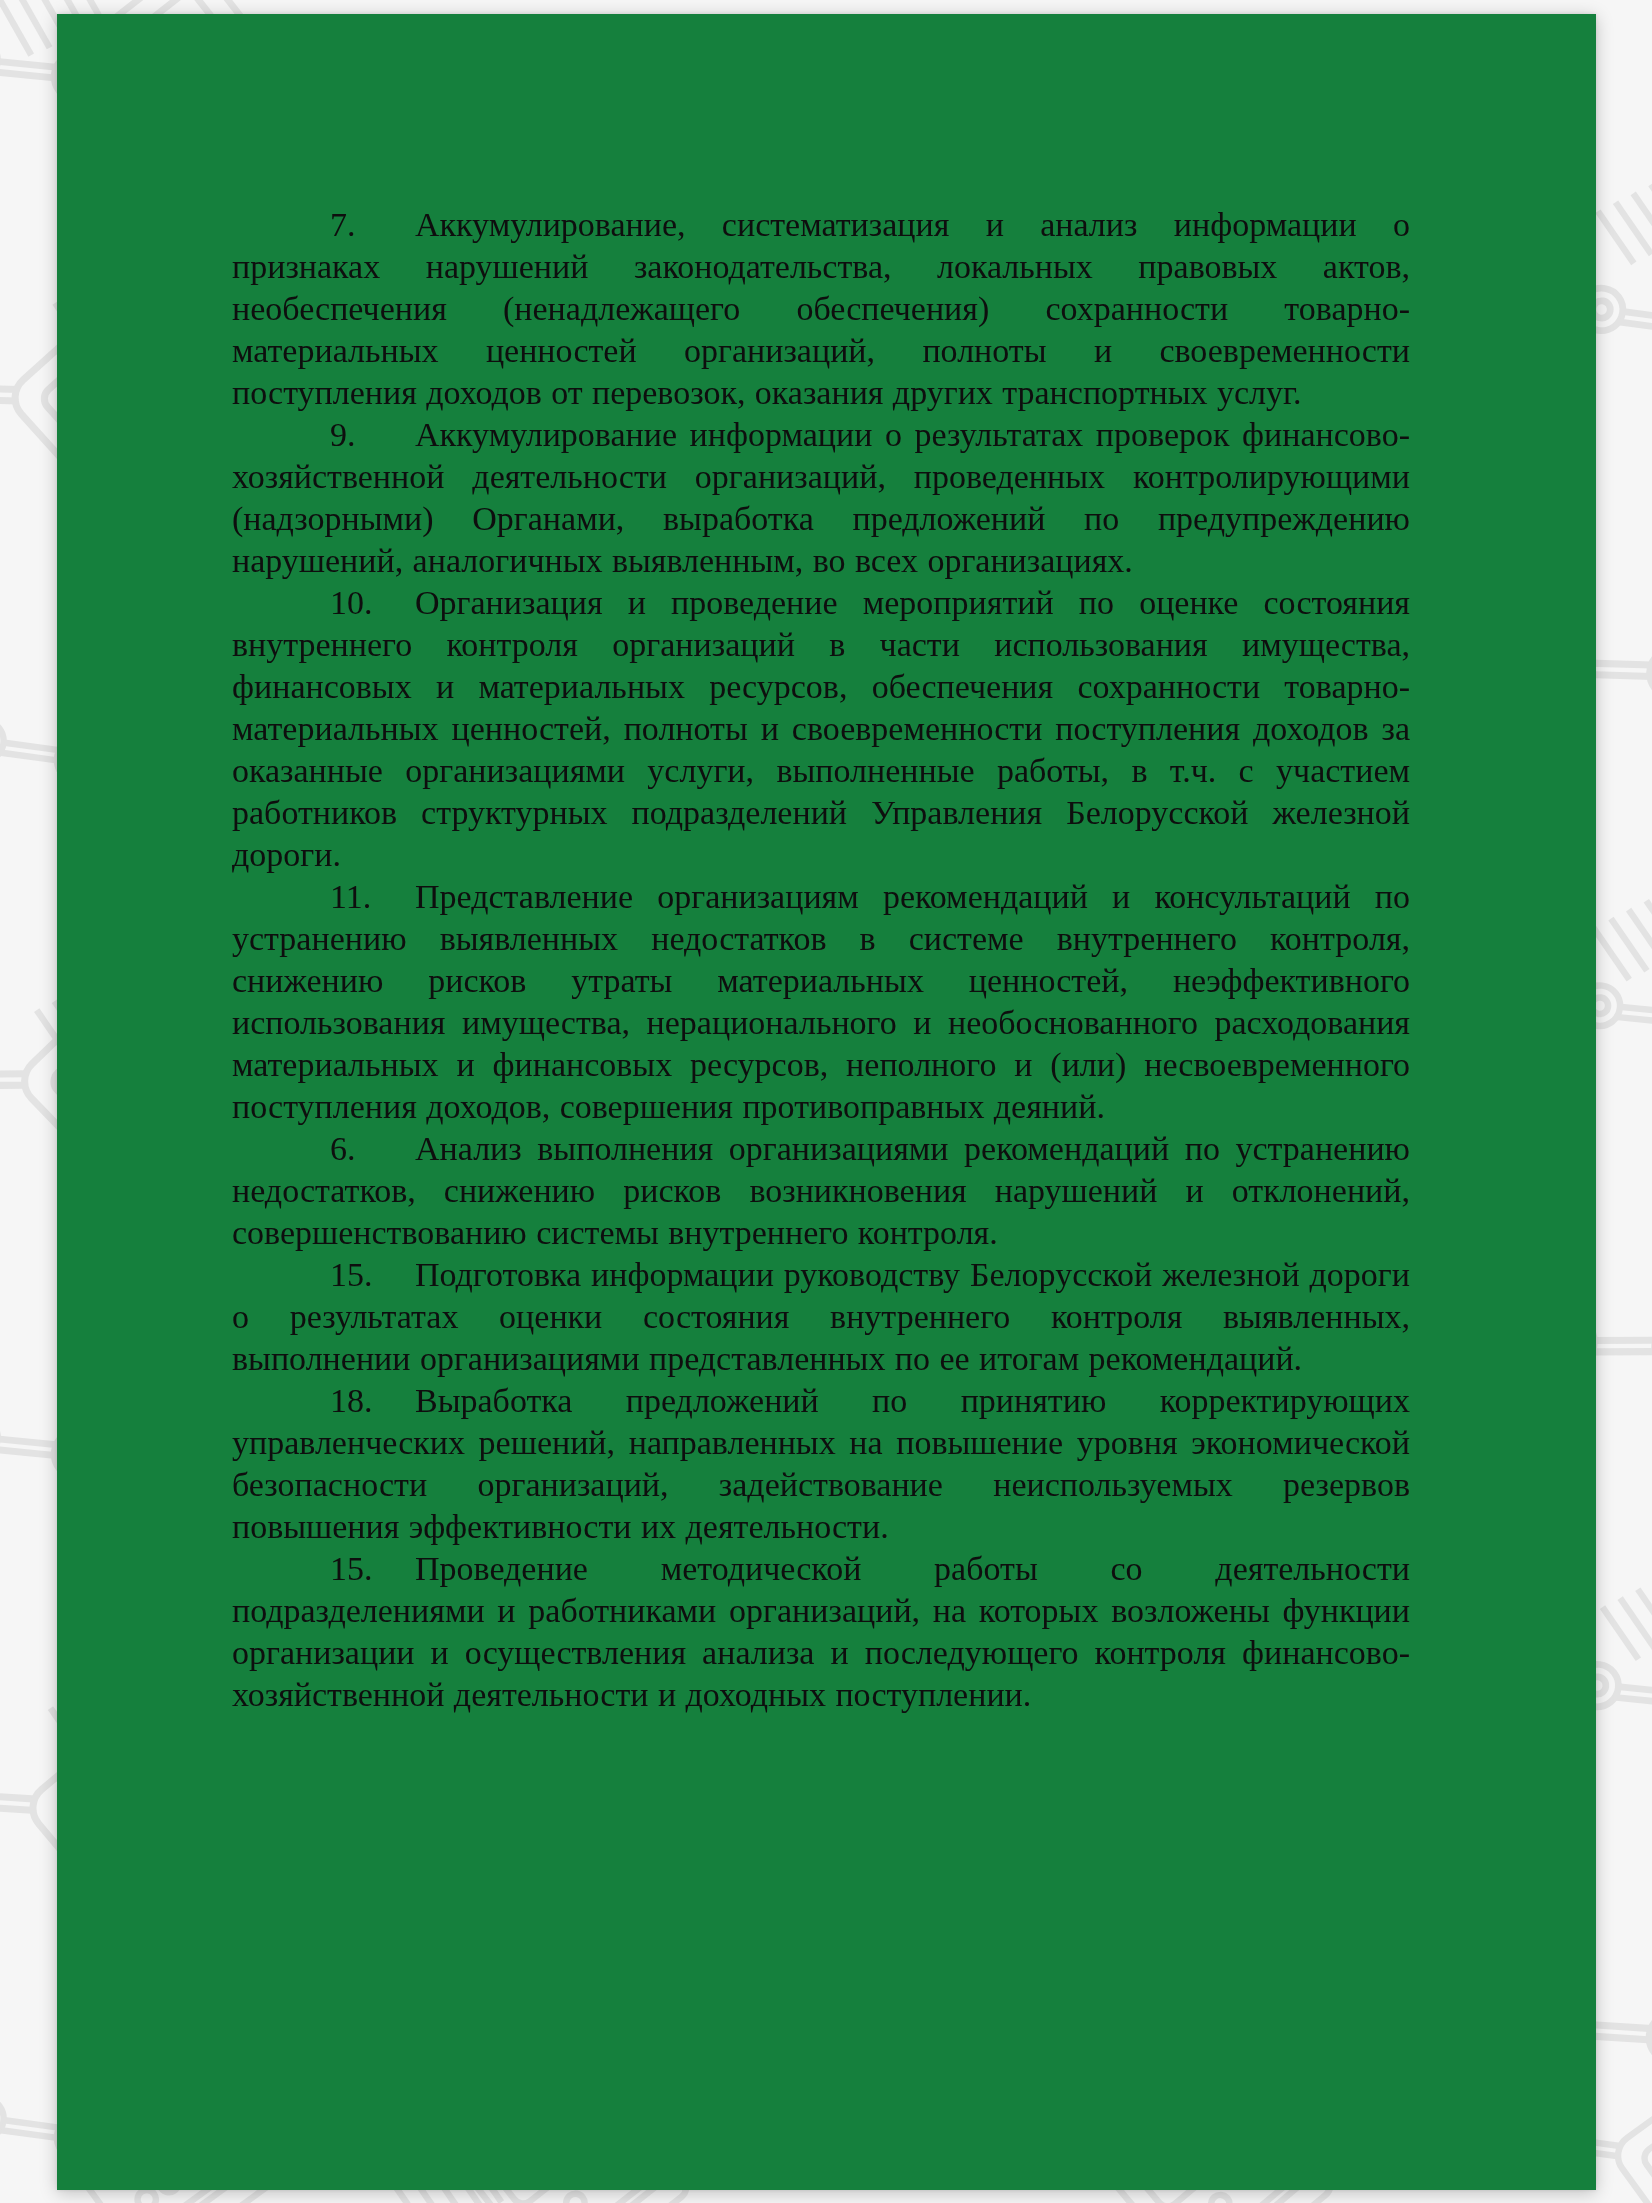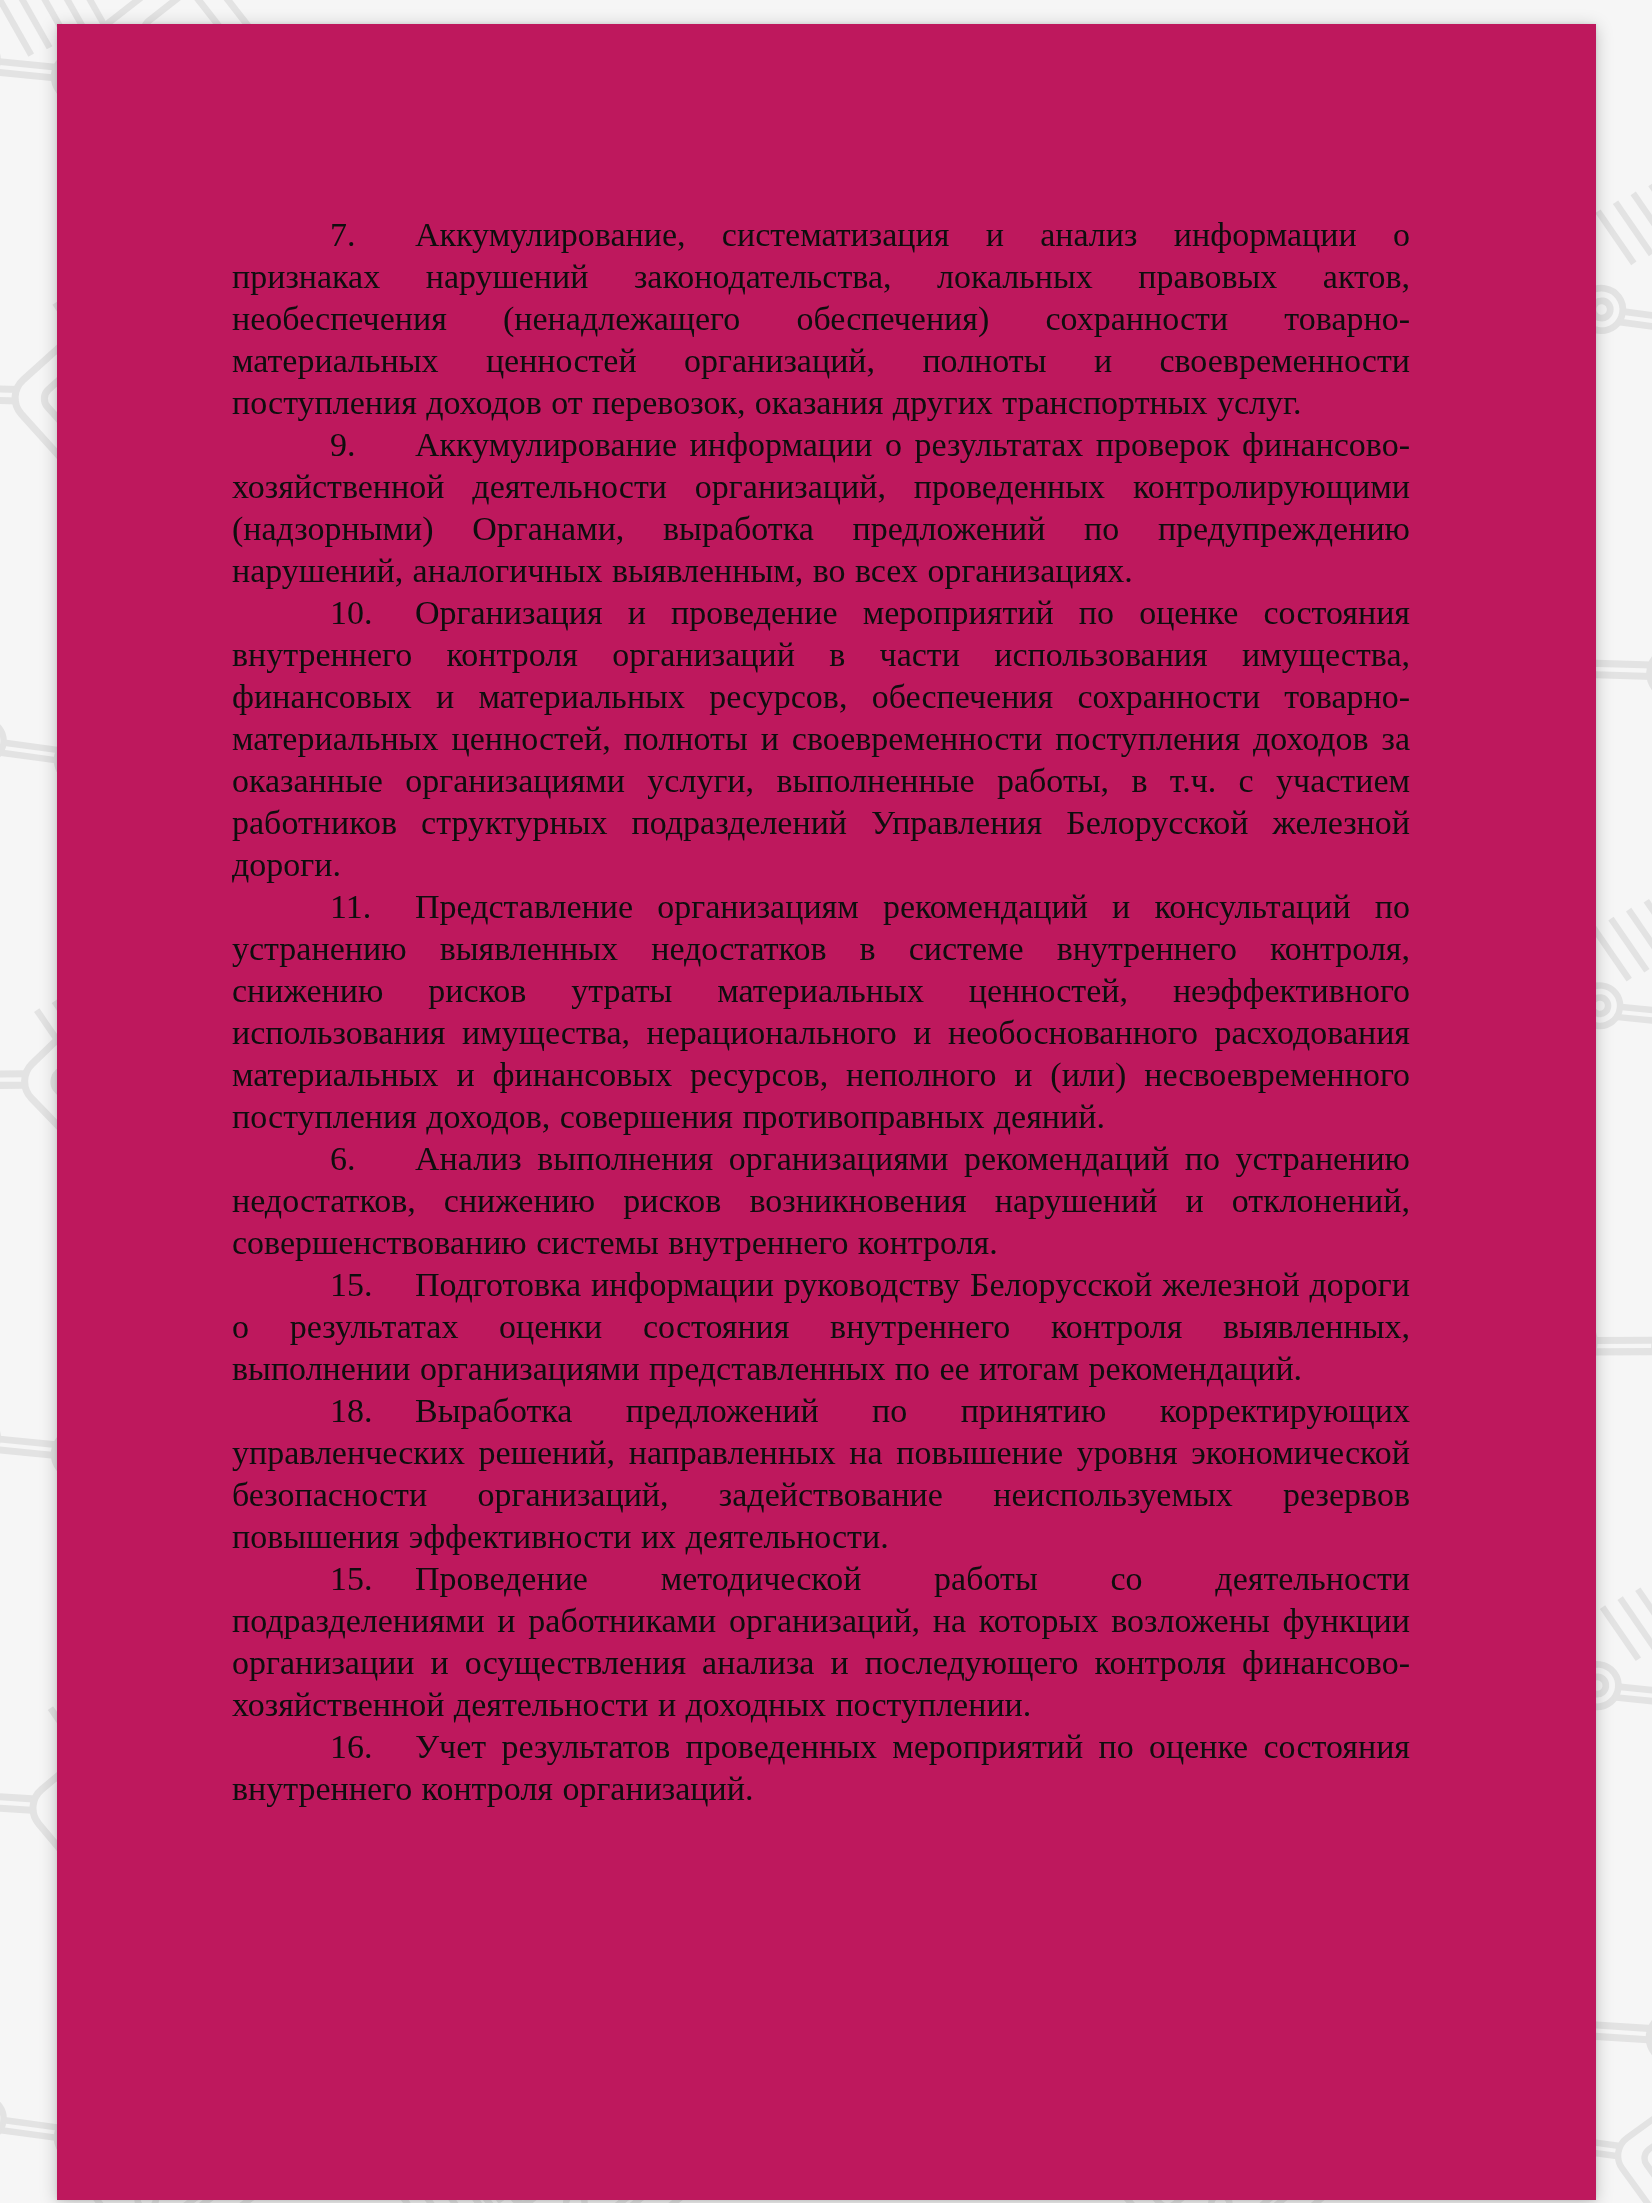--- a/index.html
+++ b/index.html
@@ -20,25 +20,24 @@
     left: 0; top: 0;
     width: 1653px;
     height: 2204px;
   }
   .paper {
     position: absolute;
     left: 57px;
     top: 13.8px;
     width: 1539px;
     height: 2176px;
-    background: #be185d;
+    background: #15803d;
     box-shadow: 0 2.8px 16.5px rgba(0,0,0,0.22), 0 0 3.7px rgba(0,0,0,0.10);
     box-sizing: border-box;
     padding: 190px 186px 0 175px;
-    margin-top: 10px;
   }
   .para {
     margin: 0;
     text-align: justify;
     text-indent: 98px;
     font-size: 34px;
     line-height: 42px;
     color: #0e0e0e;
     word-spacing: 0.9px;
   }
@@ -110,16 +109,15 @@
 
   <div class="paper">
     <p class="para"><span class="pnum">7.</span><span>Аккумулирование, систематизация и анализ информации о признаках нарушений законодательства, локальных правовых актов, необеспечения (ненадлежащего обеспечения) сохранности товарно-материальных ценностей организаций, полноты и своевременности поступления доходов от перевозок, оказания других транспортных услуг.</span></p>
     <p class="para"><span class="pnum">9.</span><span>Аккумулирование информации о результатах проверок финансово-хозяйственной деятельности организаций, проведенных контролирующими (надзорными) Органами, выработка предложений по предупреждению нарушений, аналогичных выявленным, во всех организациях.</span></p>
     <p class="para"><span class="pnum">10.</span><span>Организация и проведение мероприятий по оценке состояния внутреннего контроля организаций в части использования имущества, финансовых и материальных ресурсов, обеспечения сохранности товарно-материальных ценностей, полноты и своевременности поступления доходов за оказанные организациями услуги, выполненные работы, в т.ч. с участием работников структурных подразделений Управления Белорусской железной дороги.</span></p>
     <p class="para"><span class="pnum">11.</span><span>Представление организациям рекомендаций и консультаций по устранению выявленных недостатков в системе внутреннего контроля, снижению рисков утраты материальных ценностей, неэффективного использования имущества, нерационального и необоснованного расходования материальных и финансовых ресурсов, неполного и (или) несвоевременного поступления доходов, совершения противоправных деяний.</span></p>
     <p class="para"><span class="pnum">6.</span><span>Анализ выполнения организациями рекомендаций по устранению недостатков, снижению рисков возникновения нарушений и отклонений, совершенствованию системы внутреннего контроля.</span></p>
     <p class="para"><span class="pnum">15.</span><span>Подготовка информации руководству Белорусской железной дороги о результатах оценки состояния внутреннего контроля выявленных, выполнении организациями представленных по ее итогам рекомендаций.</span></p>
     <p class="para"><span class="pnum">18.</span><span>Выработка предложений по принятию корректирующих управленческих решений, направленных на повышение уровня экономической безопасности организаций, задействование неиспользуемых резервов повышения эффективности их деятельности.</span></p>
     <p class="para"><span class="pnum">15.</span><span>Проведение методической работы со деятельности подразделениями и работниками организаций, на которых возложены функции организации и осуществления анализа и последующего контроля финансово-хозяйственной деятельности и доходных поступлении.</span></p>
-    <p class="para"><span class="pnum">16.</span><span>Учет результатов проведенных мероприятий по оценке состояния внутреннего контроля организаций.</span></p>
   </div>
 </div>
 
 
 </body></html>

